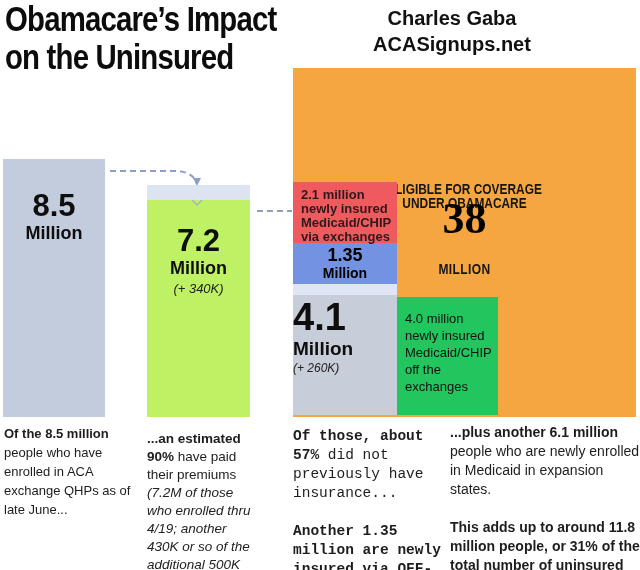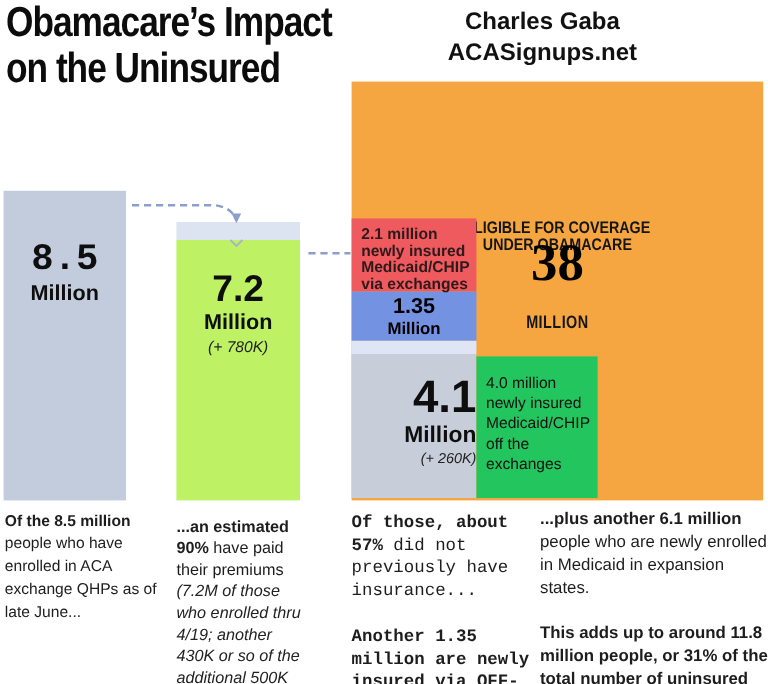--- a/index.html
+++ b/index.html
@@ -27,36 +27,36 @@
     position:absolute;top:128px;left:0;width:100%;text-align:center;
     font-family:"Liberation Serif",serif;font-size:44px;font-weight:700;line-height:46px;color:#000000;
   }
   .big-unit{
     position:absolute;top:192px;left:0;width:100%;text-align:center;
     font-size:15px;font-weight:700;letter-spacing:.5px;color:#151515;
     transform:scaleX(0.8);transform-origin:50% 0;
   }
   
   .bar85{position:absolute;left:3px;top:159px;width:102px;height:258px;background:#C3CCDC;text-align:center;}
-  .bar85 .num{padding-top:41px;font-size:31px;font-weight:700;line-height:33px;color:#0e0e0e;font-family:Liberation Mono, monospace;}
+  .bar85 .num{padding-top:30px;font-size:31px;font-weight:700;line-height:33px;color:#0e0e0e;}
   .bar72{position:absolute;left:147px;top:185px;width:103px;height:232px;}
   .bar72 .cap{height:15px;background:#DDE4F1;}
   .bar72 .body{height:217px;background:#bef264;text-align:center;}
   .bar72 .num{padding-top:24px;font-size:31px;font-weight:700;line-height:33px;color:#0e0e0e;}
   .unit18{font-size:18px;font-weight:700;line-height:23px;color:#0e0e0e;}
   .note-italic{font-size:13px;font-style:italic;line-height:17px;color:#222;}
   
   .col{position:absolute;left:293px;top:182px;width:104px;}
   .b21{height:61px;background:#EF5A5F;box-sizing:border-box;padding:6px 4px 0 8px;
        font-size:13px;line-height:14px;color:#2e191b;font-weight:bold;}
   .b135{height:41px;background:#7392E2;text-align:center;box-sizing:border-box;padding-top:3px;}
   .b135 .num{font-size:18px;font-weight:700;line-height:19px;color:#000;}
   .b135 .unit{font-size:14px;font-weight:700;line-height:16px;color:#000;}
   .bgap{height:11px;background:#DFE5F4;}
-  .b41{height:120px;background:#C7CDD9;text-align:right;box-sizing:border-box;padding-top:16px;}
+  .b41{height:120px;background:#C7CDD9;text-align:left;box-sizing:border-box;padding-top:2px;}
   .b41 .num{font-size:38px;font-weight:700;line-height:40px;color:#0e0e0e;}
   .b41 .unit{font-size:19px;font-weight:700;line-height:24px;color:#0e0e0e;}
   .b41 .note{font-size:12px;font-style:italic;line-height:15px;color:#222;}
   .b40{position:absolute;left:397px;top:297px;width:101px;height:118px;background:#22c55e;
        box-sizing:border-box;padding:13px 2px 0 8px;font-size:13px;line-height:17px;color:#151010;}
   
   .fn{position:absolute;color:#1d1d1d;}
   .fn p{margin:0;}
   .fn p + p{margin-top:19px;}
   .fn b{font-weight:700;}
@@ -95,21 +95,21 @@
   <div class="bar85">
     <div class="num">8.5</div>
     <div class="unit18">Million</div>
   </div>
 
   <div class="bar72">
     <div class="cap"></div>
     <div class="body">
       <div class="num">7.2</div>
       <div class="unit18">Million</div>
-      <div class="note-italic">(+ 780K)</div>
+      <div class="note-italic">(+ 340K)</div>
     </div>
   </div>
 
   <div class="col">
     <div class="b21">2.1 million newly insured Medicaid/CHIP via exchanges</div>
     <div class="b135">
       <div class="num">1.35</div>
       <div class="unit">Million</div>
     </div>
     <div class="bgap"></div>

